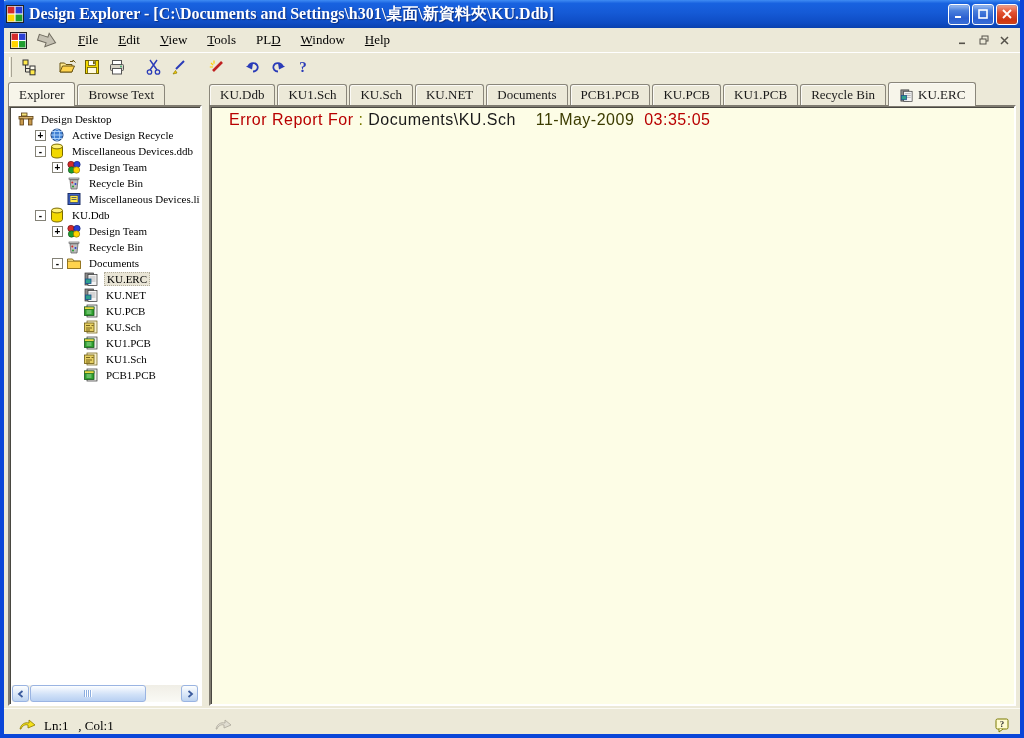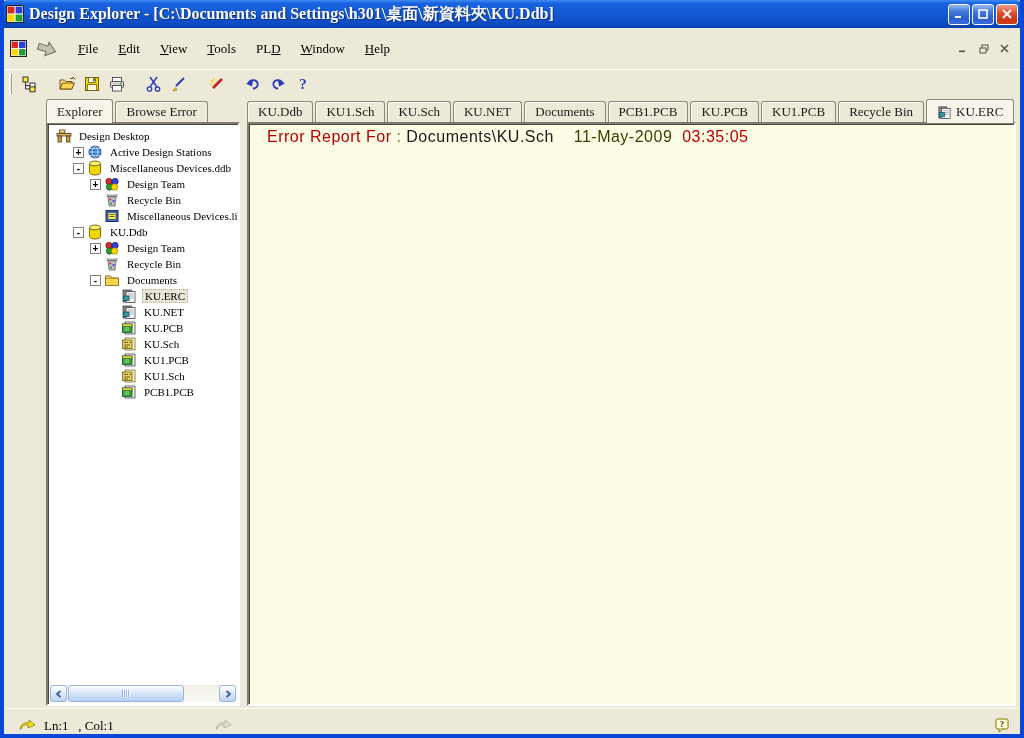--- a/index.html
+++ b/index.html
@@ -17,41 +17,41 @@
   .titlebar .app-icon{ width:18px; height:18px; margin-right:5px; flex:0 0 auto; }
   .title-text{ color:#fff; font-weight:bold; font-size:16px; white-space:nowrap; overflow:hidden;
     text-shadow:1px 1px 1px #10307e; flex:1 1 auto; }
   .caption-btns{ display:flex; gap:2px; }
   .cap-btn{ width:22px; height:21px; border-radius:3px; border:1px solid #fff;
     background:linear-gradient(180deg,#9dbef2 0%,#4a7fdc 30%,#2a5fd0 70%,#3a6fd8 100%);
     display:flex; align-items:center; justify-content:center; box-shadow:inset 0 0 1px #1a46a8; cursor:pointer;}
   .cap-btn.close{ background:linear-gradient(180deg,#f2a48c 0%,#e25030 40%,#cc3512 80%,#d8440f 100%); }
 
   
-  .menubar{ height:42px; display:flex; align-items:center; padding:0 4px; background:#ece9d8;
+  .menubar{ height:25px; display:flex; align-items:center; padding:0 4px; background:#ece9d8;
     border-bottom:1px solid #ffffff; }
   .menubar .app-icon{ width:17px; height:17px; margin:0 8px 0 2px; }
   .menu-arrow{ width:24px; height:18px; margin-right:10px; }
   .menu-items{ display:flex; gap:2px; flex:1; }
   .menu-item{ padding:2px 9px; cursor:default; white-space:nowrap; }
   .mdi-btns{ display:flex; gap:2px; margin-right:2px; }
   .mdi-btn{ width:19px; height:16px; display:flex; align-items:center; justify-content:center;
     background:#ece9d8; border:1px solid #ece9d8; cursor:pointer; color:#5a5a52; }
 
   
   .toolbar{ height:27px; display:flex; align-items:center; padding:0 4px; background:#ece9d8; }
   .tb-grip{ width:3px; height:20px; margin:0 5px 0 1px; border-left:1px solid #fff; border-right:1px solid #a8a494; }
   .tool-btn{ width:25px; height:23px; display:flex; align-items:center; justify-content:center;
     border:1px solid transparent; cursor:pointer; }
   .tool-btn svg{ width:18px; height:18px; }
   .tb-gap{ width:12px; }
 
   
   .workspace{ flex:1; display:flex; padding:2px 4px 2px 4px; min-height:0; }
-  .left-panel{ width:194px; display:flex; flex-direction:column; flex:0 0 auto;margin-left:38px; }
+  .left-panel{ width:194px; display:flex; flex-direction:column; flex:0 0 auto; }
   .panel-tabs, .doc-tabs{ height:23px; display:flex; align-items:flex-end; }
   .tab{ background:#ece9d8; border:1px solid #8a867a; border-bottom:none; border-radius:3px 3px 0 0;
     padding:2px 10px 3px 10px; margin-right:2px; white-space:nowrap; cursor:pointer; font-size:13px;
     box-shadow:inset 1px 1px 0 #fbfaf6; position:relative; top:1px; color:#1a1a1a; display:flex; align-items:center; gap:4px;}
   .tab.active{ background:#f7f5ea; padding-top:4px; top:1px; z-index:2; }
   .tab .tab-icon{ width:15px; height:15px; display:inline-block; }
 
   .tree-box{ flex:1; background:#fff; border:2px solid; border-color:#7f7b70 #ffffff #ffffff #7f7b70;
     box-shadow:inset 1px 1px 0 #494741; position:relative; overflow:hidden; z-index:1;}
   .tree-rows{ padding:4px 2px 2px 4px; }
@@ -271,21 +271,21 @@
   </div>
 
   <div class="workspace">
 
     <div class="left-panel">
       <div class="panel-tabs" id="panel-tabs">
           <span class="tab active">
             <span>Explorer</span>
           </span>
           <span class="tab">
-            <span>Browse Error</span>
+            <span>Browse Text</span>
           </span>
         </div>
       <div class="tree-box">
         <div class="tree-rows" id="tree-rows">
             <div class="tree-row" style="padding-left: 4px;">
               <span class="tree-icon">
                 <svg viewBox="0 0 16 16">
                   <rect x="3.5" y="2" width="5.5" height="3" fill="#f3e27a" stroke="#5a3c10" stroke-width="0.8"></rect>
                   <rect x="1" y="5.5" width="14" height="2.5" fill="#d8b36c" stroke="#5a3c10" stroke-width="0.8"></rect>
                   <rect x="2" y="8" width="3.5" height="6" fill="#c89a4e" stroke="#5a3c10" stroke-width="0.8"></rect>
@@ -296,21 +296,21 @@
             </div>
             <div class="tree-row" style="padding-left: 21px;">
               <span class="tree-expander">+</span>
               <span class="tree-icon">
                 <svg viewBox="0 0 16 16">
                   <circle cx="8" cy="8" r="6" fill="#3f7fd2" stroke="#1d3f77"></circle>
                   <ellipse cx="8" cy="8" rx="2.8" ry="6" fill="none" stroke="#bfe0ff" stroke-width="0.8"></ellipse>
                   <path d="M2 8 H14 M3 4.5 H13 M3 11.5 H13" stroke="#bfe0ff" stroke-width="0.8" fill="none"></path>
                 </svg>
               </span>
-              <span class="tree-label">Active Design Stations</span>
+              <span class="tree-label">Active Design Recycle</span>
             </div>
             <div class="tree-row" style="padding-left: 21px;">
               <span class="tree-expander">-</span>
               <span class="tree-icon">
                 <svg viewBox="0 0 16 16">
                   <path d="M2.5 3.5 v9 c0 1.4 2.5 2.5 5.5 2.5 s5.5 -1.1 5.5 -2.5 v-9" fill="#f2d800" stroke="#7a6a00"></path>
                   <ellipse cx="8" cy="3.5" rx="5.5" ry="2.4" fill="#fff176" stroke="#7a6a00"></ellipse>
                 </svg>
               </span>
               <span class="tree-label">Miscellaneous Devices.ddb</span>

